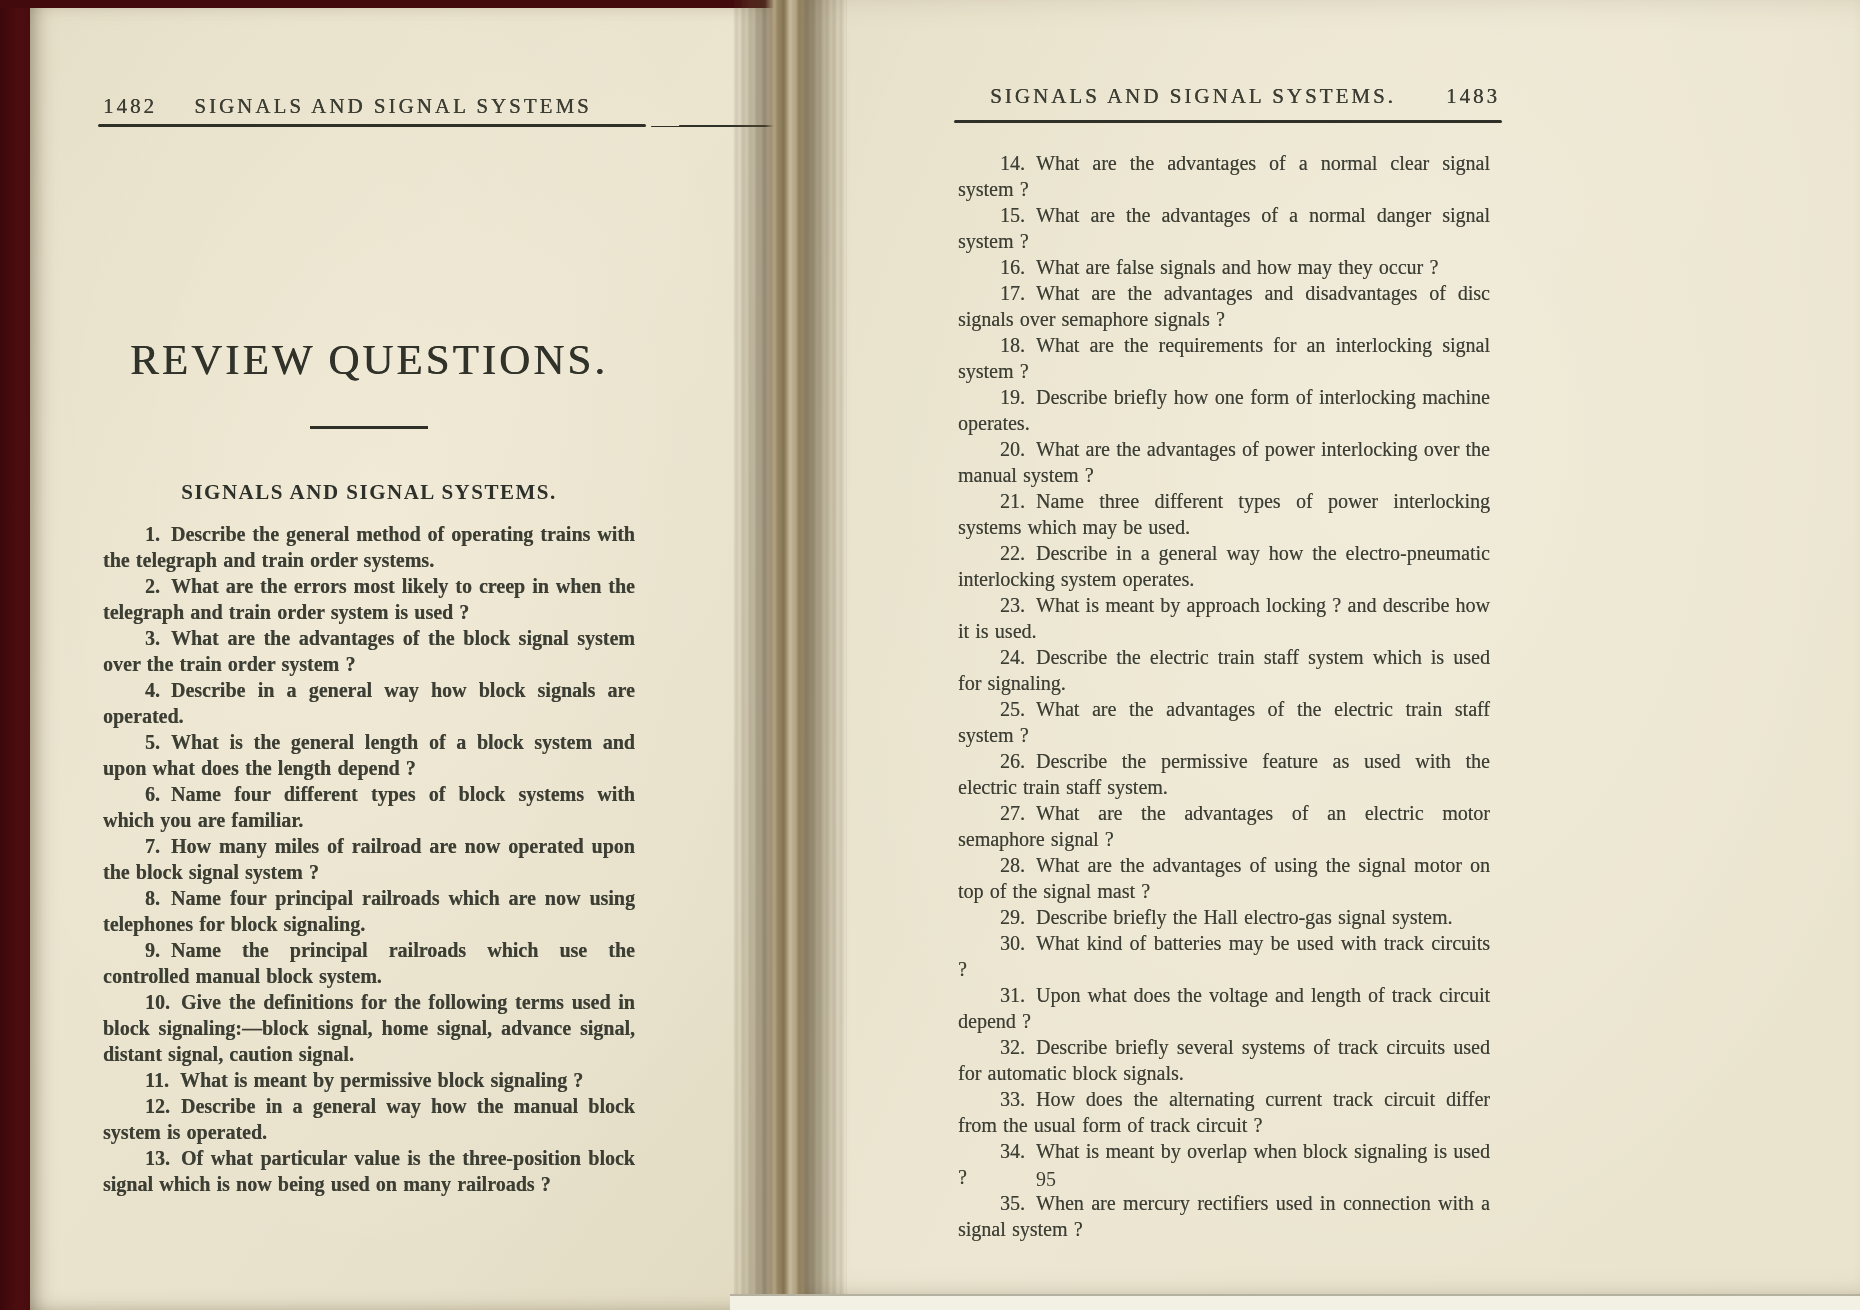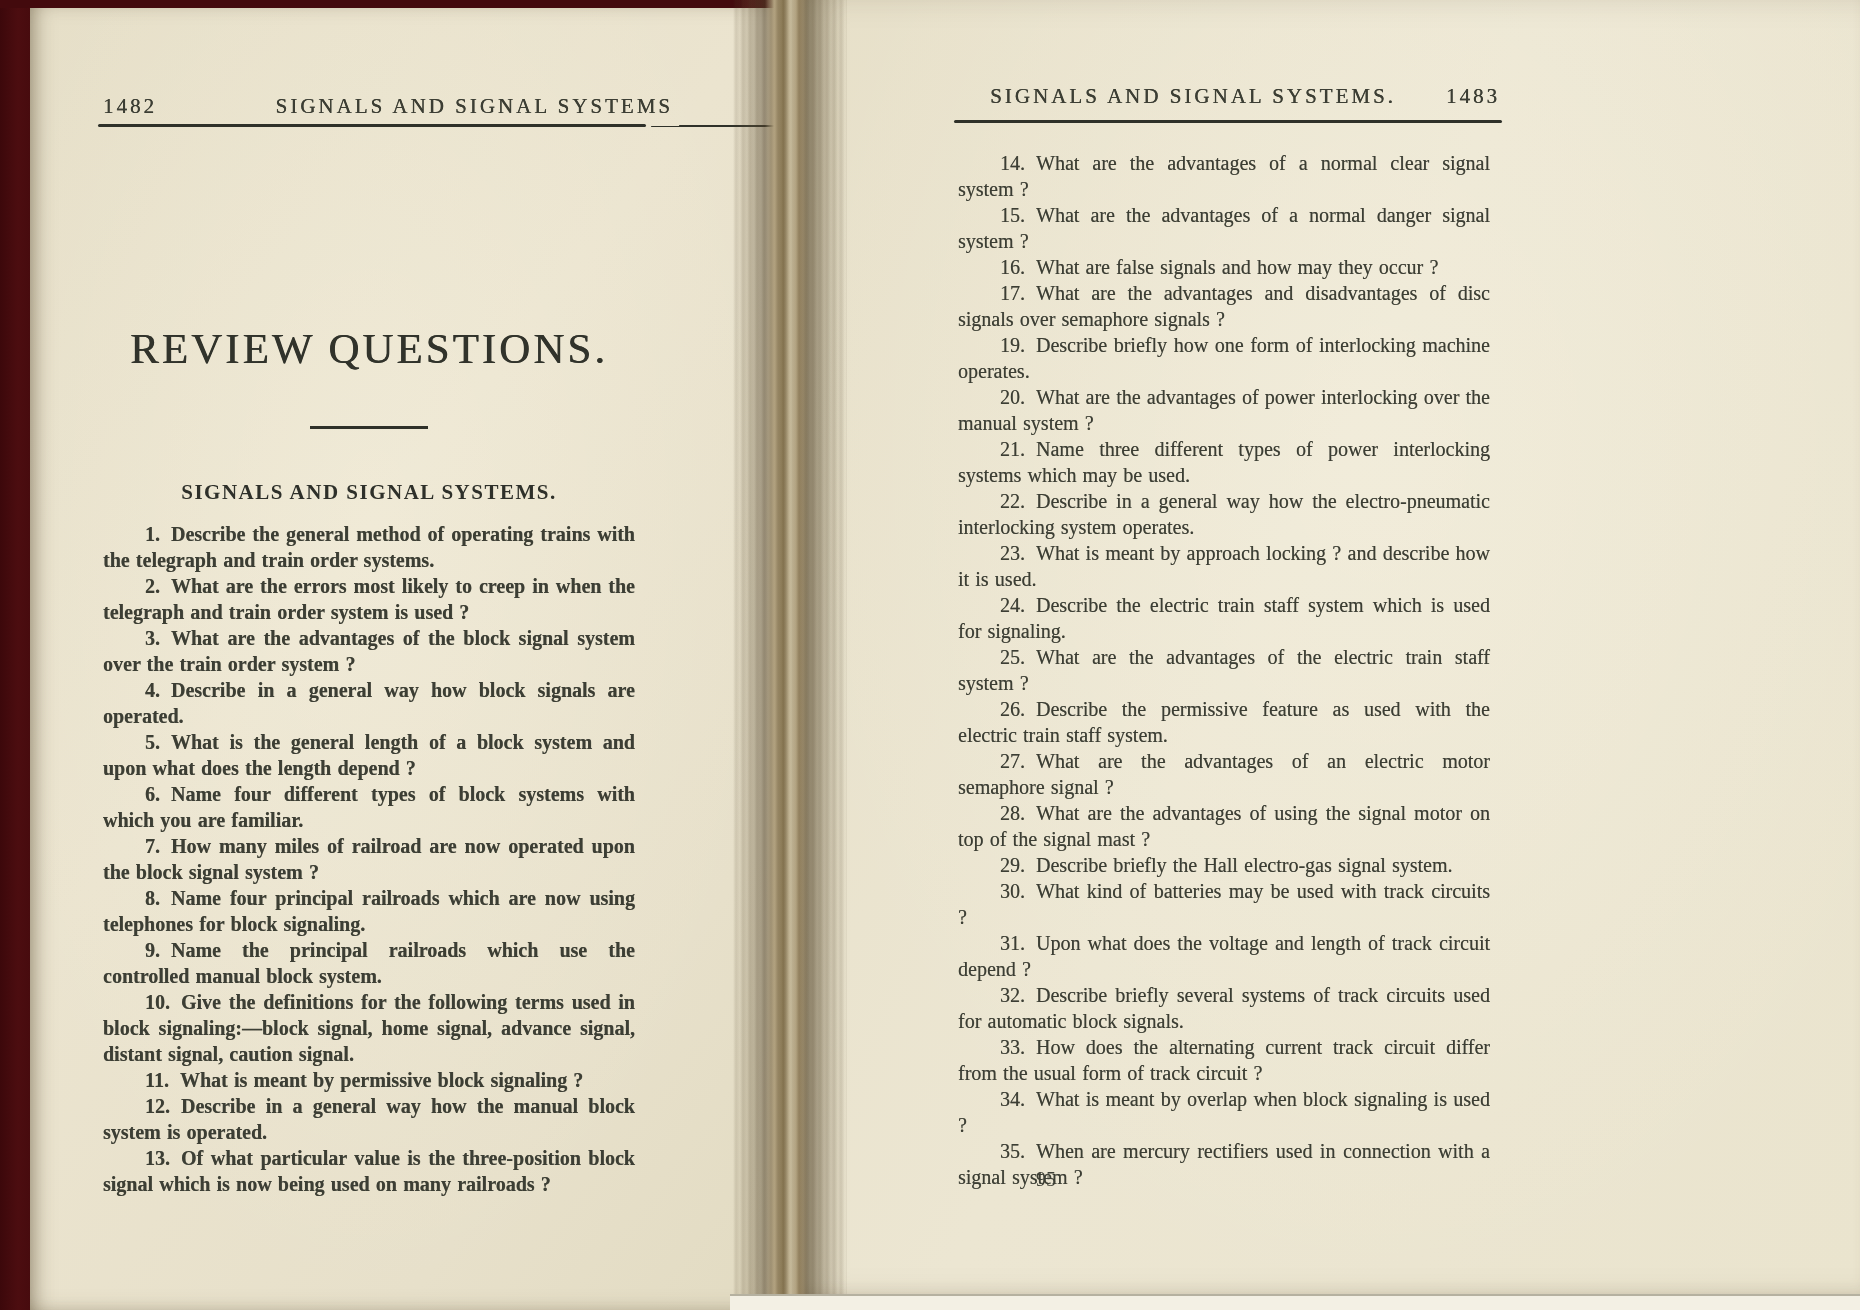--- a/index.html
+++ b/index.html
@@ -51,37 +51,37 @@
   .cover-top   { position:absolute; left:0; top:0; width:742px; height:8px; background:#430a0d; }
   .bottom-edge { position:absolute; left:730px; top:1294px; width:1130px; height:16px;
                  background:#f3f0e4; border-top:2px solid #b5b1a0; }
 
   
   .ink { color:#3b3d33; }
 
   
   .hdr-left { position:absolute; top:86px; left:43px; width:600px; height:30px; }
   .hdr-left .pageno { position:absolute; left:30px; top:0; }
-  .hdr-left .running { position:absolute; left:40px; width:560px; text-align:right; top:0; }
+  .hdr-left .running { position:absolute; left:40px; width:560px; text-align:center; top:0; }
   .hdr-right { position:absolute; top:84px; left:170px; width:542px; height:30px; }
   .hdr-right .running { position:absolute; left:0; width:470px; text-align:center; top:0; }
   .hdr-right .pageno { position:absolute; right:0; top:0;text-align:right; }
   .pageno, .running {
     font-size:21px; letter-spacing:3px; color:#3c3e34;
     text-shadow:0.3px 0 0 currentColor; white-space:nowrap;
   }
 
   .rule { position:absolute; height:3px; background:#2f3129; border-radius:2px; }
   .rule-left  { top:116px; left:68px;  width:548px;
                 box-shadow: 552px 1px 0 -1px #2f3129, 580px 0px 0 -1px #2f3129; }
   .rule-right { top:120px; left:166px; width:548px; }
 
   
   .title {
-    position:absolute; top:316px; left:73px; width:532px; text-align:center;
+    position:absolute; top:327px; left:73px; width:532px; text-align:center;
     font-size:43px; letter-spacing:3px; color:#31332b;
     text-shadow:0.5px 0 0 currentColor; white-space:nowrap;
   }
   .title-divider { position:absolute; top:418px; left:280px; width:118px; height:3px;
                    background:#2f3129; }
   .section-heading {
     position:absolute; top:472px; left:73px; width:532px; text-align:center;
     font-size:21px; font-weight:700; letter-spacing:1.5px; color:#2e302a;
   }
 
@@ -142,20 +142,21 @@
       <span class="pageno">1483</span>
     </div>
     <div class="rule rule-right"></div>
 
     <div class="questions questions-right">
 
     <p class="q"><span class="q-num">14.</span><span>What are the advantages of a normal clear signal system ?</span></p>
         <p class="q"><span class="q-num">15.</span><span>What are the advantages of a normal danger signal system ?</span></p>
         <p class="q"><span class="q-num">16.</span><span>What are false signals and how may they occur ?</span></p>
         <p class="q"><span class="q-num">17.</span><span>What are the advantages and disadvantages of disc signals over semaphore signals ?</span></p>
+        <p class="q"><span class="q-num">18.</span><span>What are the requirements for an interlocking signal system ?</span></p>
         <p class="q"><span class="q-num">19.</span><span>Describe briefly how one form of interlocking machine operates.</span></p>
         <p class="q"><span class="q-num">20.</span><span>What are the advantages of power interlocking over the manual system ?</span></p>
         <p class="q"><span class="q-num">21.</span><span>Name three different types of power interlocking systems which may be used.</span></p>
         <p class="q"><span class="q-num">22.</span><span>Describe in a general way how the electro-pneumatic interlocking system operates.</span></p>
         <p class="q"><span class="q-num">23.</span><span>What is meant by approach locking ? and describe how it is used.</span></p>
         <p class="q"><span class="q-num">24.</span><span>Describe the electric train staff system which is used for signaling.</span></p>
         <p class="q"><span class="q-num">25.</span><span>What are the advantages of the electric train staff system ?</span></p>
         <p class="q"><span class="q-num">26.</span><span>Describe the permissive feature as used with the electric train staff system.</span></p>
         <p class="q"><span class="q-num">27.</span><span>What are the advantages of an electric motor semaphore signal ?</span></p>
         <p class="q"><span class="q-num">28.</span><span>What are the advantages of using the signal motor on top of the signal mast ?</span></p>

